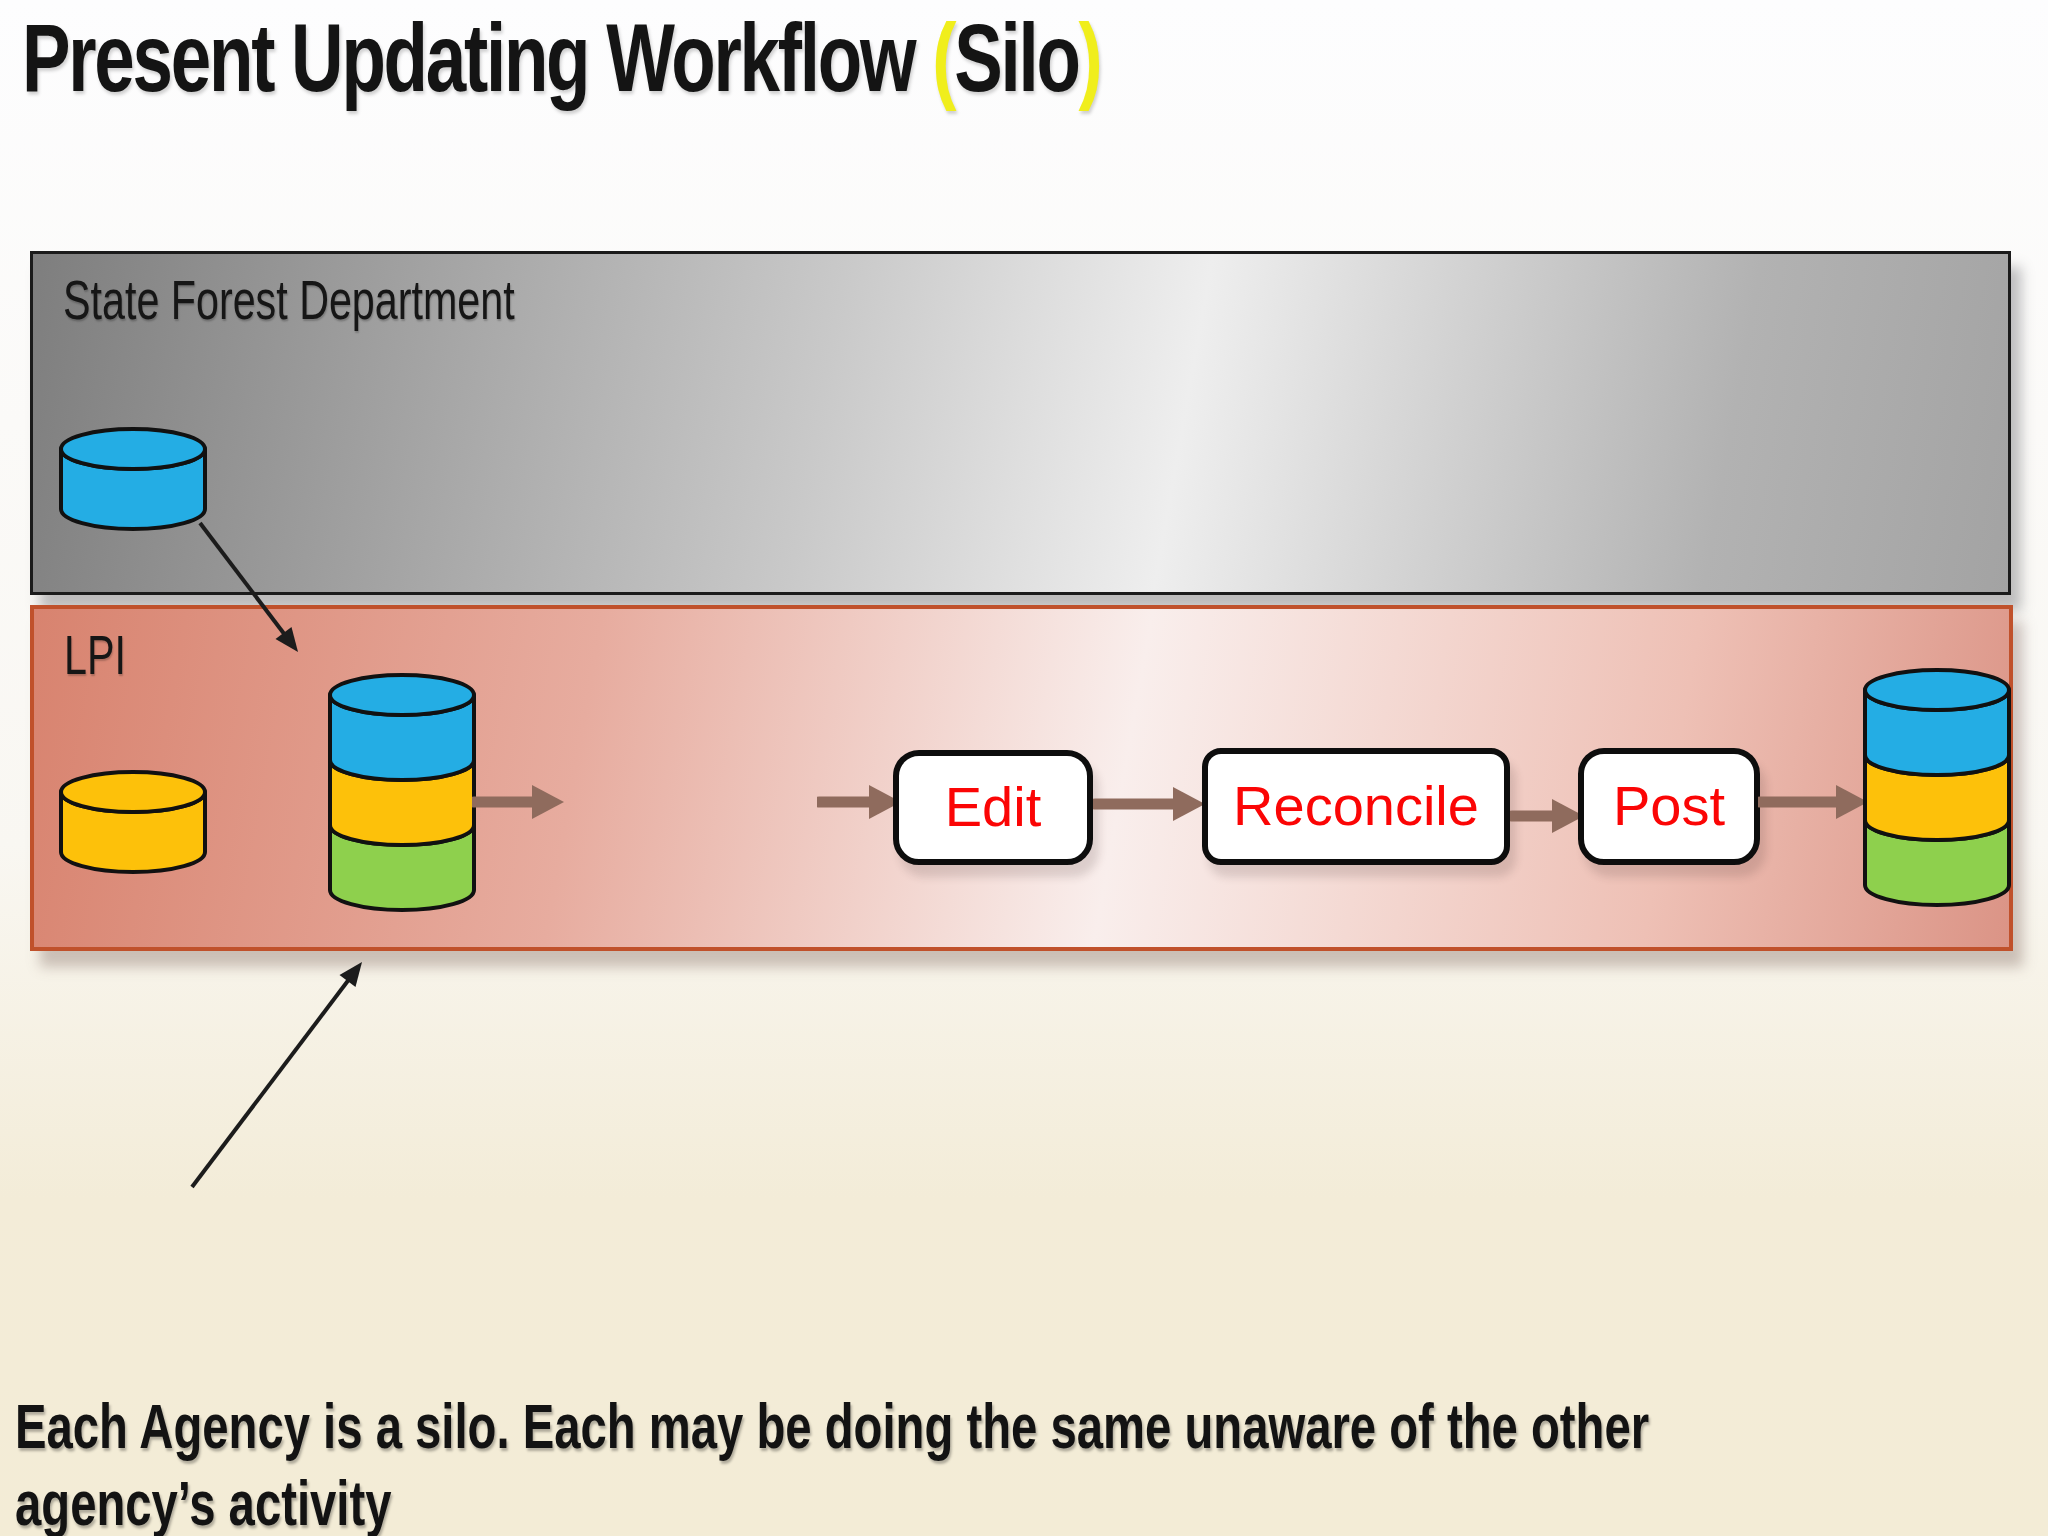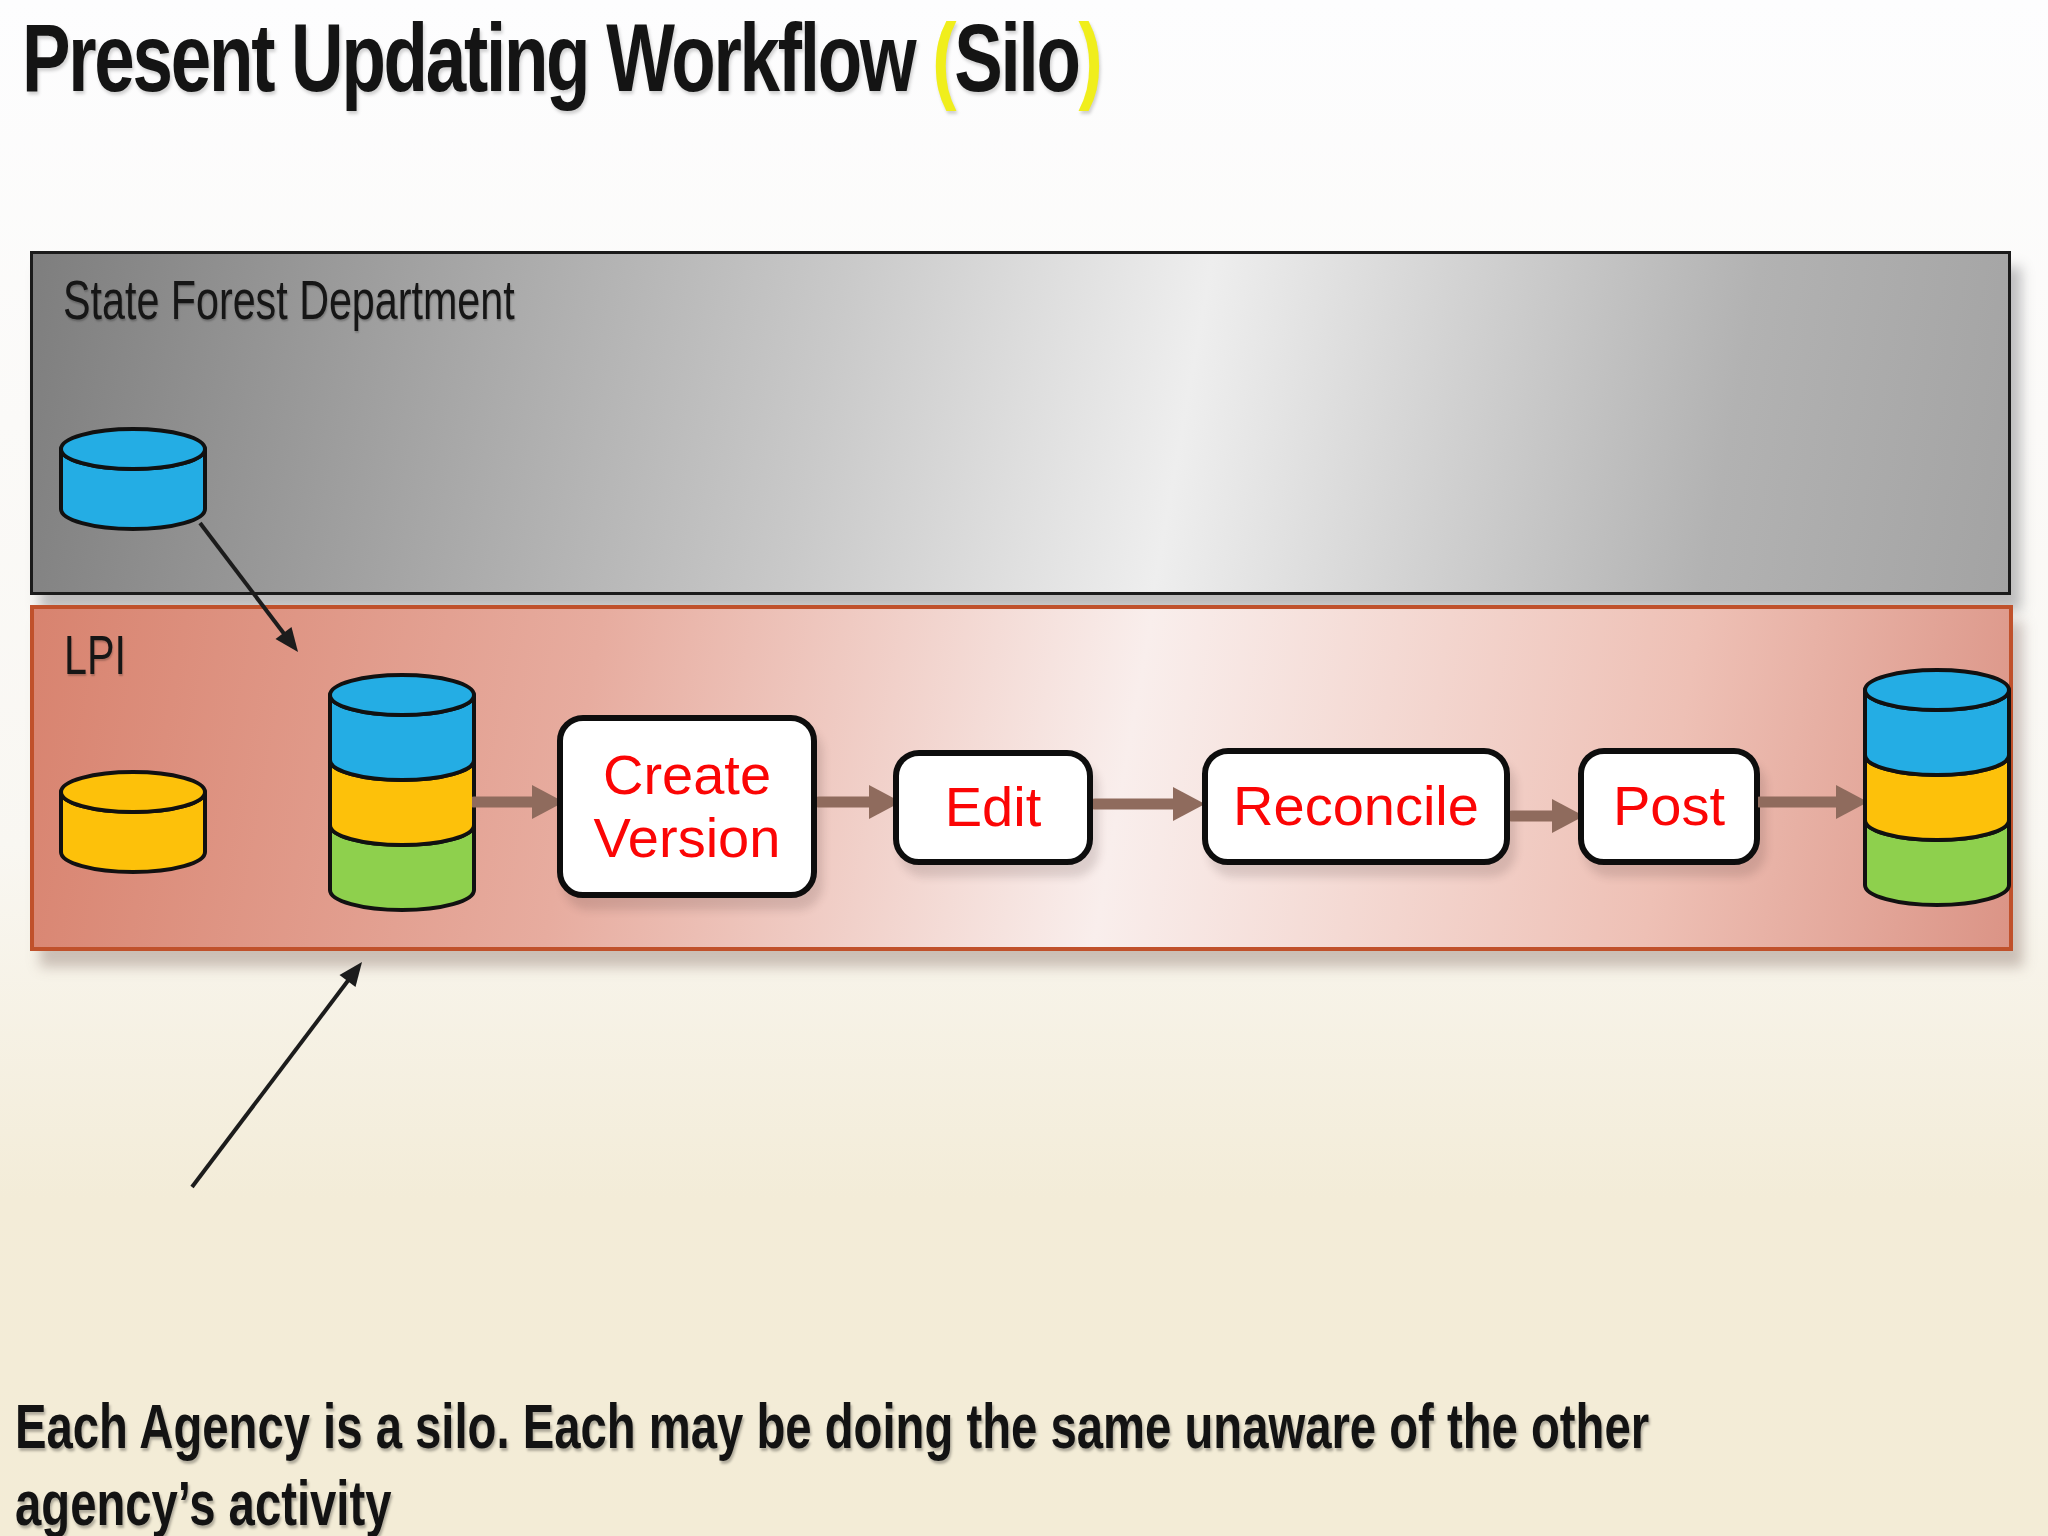--- a/index.html
+++ b/index.html
@@ -93,35 +93,34 @@
           <path d="M3 88 L3 153 A72 20 0 0 0 147 153 L147 88 A72 20 0 0 1 3 88 Z" fill="#fdc10a" stroke="#111" stroke-width="4" stroke-linejoin="round"></path>
           <path d="M3 23 L3 88 A72 20 0 0 0 147 88 L147 23 A72 20 0 0 1 3 23 Z" fill="#24ade4" stroke="#111" stroke-width="4" stroke-linejoin="round"></path>
           <ellipse cx="75" cy="23" rx="72" ry="20" fill="#24ade4" stroke="#111" stroke-width="4"></ellipse>
         </svg></div>
 
     <div class="flow-arrow" style="left:438px; top:168px; width:92px; height:50px;"><svg width="92" height="50">
           <line x1="2" y1="25" x2="70" y2="25" stroke="#8f6b5d" stroke-width="11" stroke-linecap="round"></line>
           <polygon points="60,8 92,25 60,42" fill="#8f6b5d"></polygon>
         </svg></div>
 
-    <div class="step" style="left:523px; top:106px; width:248px; height:171px;">Create Version</div>
 
     <div class="flow-arrow" style="left:783px; top:168px; width:84px; height:50px;"><svg width="84" height="50">
           <line x1="2" y1="25" x2="62" y2="25" stroke="#8f6b5d" stroke-width="11" stroke-linecap="round"></line>
           <polygon points="52,8 84,25 52,42" fill="#8f6b5d"></polygon>
         </svg></div>
 
     <div class="step" style="left:859px; top:141px; width:188px; height:103px;">Edit</div>
 
     <div class="flow-arrow" style="left:1059px; top:170px; width:112px; height:50px;"><svg width="112" height="50">
           <line x1="2" y1="25" x2="90" y2="25" stroke="#8f6b5d" stroke-width="11" stroke-linecap="round"></line>
           <polygon points="80,8 112,25 80,42" fill="#8f6b5d"></polygon>
         </svg></div>
 
-    <div class="step" style="left:1168px; top:139px; width:296px; height:105px;">Reconcile</div>
+    <div class="step" style="left:1168px; top:139px; width:296px; height:105px;border-radius:19px;">Reconcile</div>
 
     <div class="flow-arrow" style="left:1476px; top:182px; width:74px; height:50px;"><svg width="74" height="50">
           <line x1="2" y1="25" x2="52" y2="25" stroke="#8f6b5d" stroke-width="11" stroke-linecap="round"></line>
           <polygon points="42,8 74,25 42,42" fill="#8f6b5d"></polygon>
         </svg></div>
 
     <div class="step" style="left:1544px; top:139px; width:170px; height:105px;">Post</div>
 
     <div class="flow-arrow" style="left:1724px; top:168px; width:110px; height:50px;"><svg width="110" height="50">
           <line x1="2" y1="25" x2="88" y2="25" stroke="#8f6b5d" stroke-width="11" stroke-linecap="round"></line>

